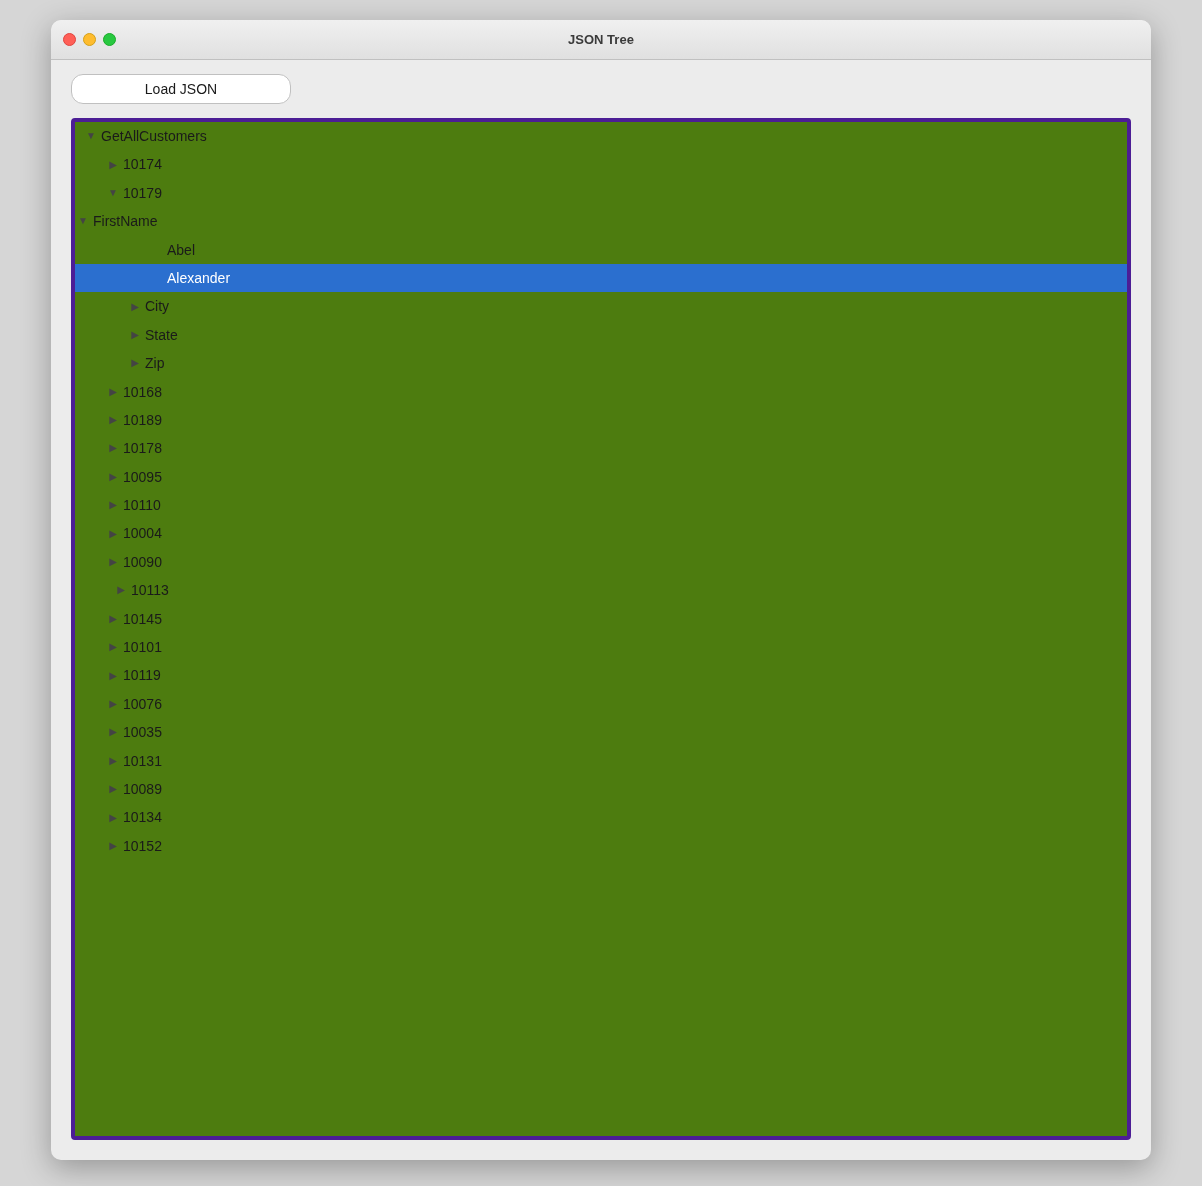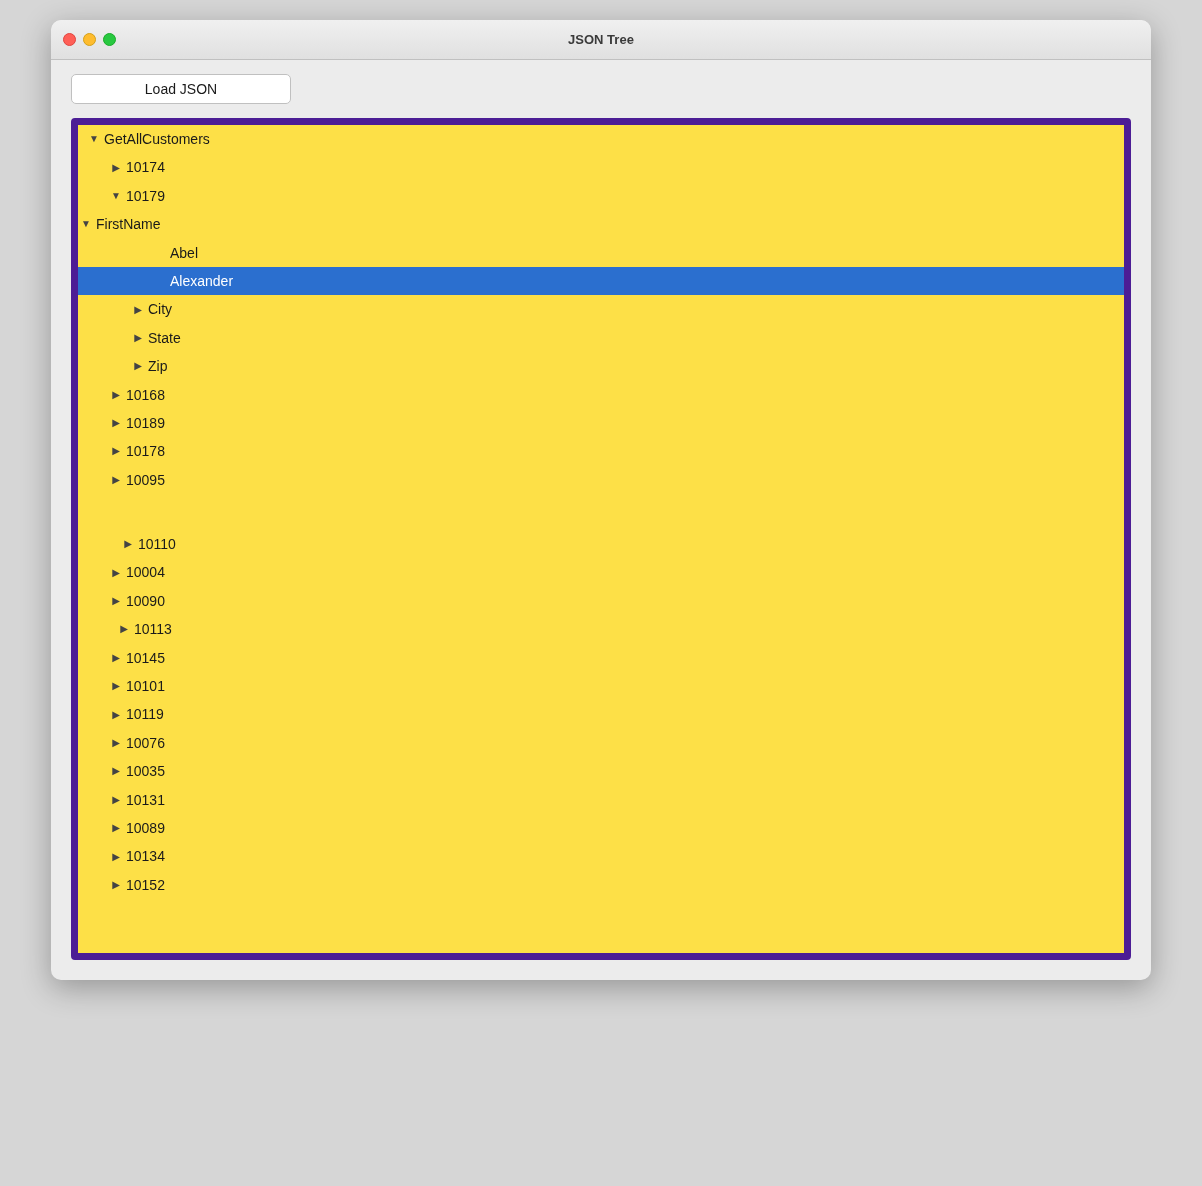--- a/index.html
+++ b/index.html
@@ -8,21 +8,21 @@
       background: #d6d6d6;
       font-family: -apple-system, BlinkMacSystemFont, "Helvetica Neue", Arial, sans-serif;
       font-size: 14px;
       width: 1202px;
       height: 1186px;
       overflow: hidden;
     }
 
     .window {
       width: 1100px;
-      height: 960px;
+      height: 1140px;
       margin: 20px auto;
       background: #ececec;
       border-radius: 10px;
       box-shadow: 0 8px 30px rgba(0,0,0,0.3);
       display: flex;
       flex-direction: column;
       overflow: hidden;
     }
 
     .titlebar {
@@ -64,35 +64,35 @@
 
     .toolbar {
       padding: 14px 20px;
       background: #ececec;
       flex-shrink: 0;
     }
 
     .load-btn {
       background: white;
       border: 1px solid #c0c0c0;
-      border-radius: 5px;
+      border-radius: 12px;
       padding: 6px 30px;
       font-size: 14px;
       cursor: pointer;
       color: #1a1a1a;
       font-family: inherit;
       min-width: 220px;
     }
 
     .tree-container {
       margin: 0 20px 20px 20px;
       flex: 1;
-      border: 7px solid #4c1d95;
+      border: 4px solid #4c1d95;
       border-radius: 4px;
-      background: #fde047;
+      background: #4d7c0f;
       overflow: hidden;
       display: flex;
     }
 
     .tree-scroll {
       flex: 1;
       overflow-y: scroll;
       overflow-x: hidden;
     }
 
@@ -212,21 +212,21 @@
           <span class="item-label">10189</span>
         </div>
         <div class="tree-item" style="padding-left: 30px;">
           <span class="arrow collapsed"></span>
           <span class="item-label">10178</span>
         </div>
         <div class="tree-item" style="padding-left: 30px;">
           <span class="arrow collapsed"></span>
           <span class="item-label">10095</span>
         </div>
-        <div class="tree-item" style="padding-left: 42px; margin-top: 36px;">
+        <div class="tree-item" style="padding-left: 30px;">
           <span class="arrow collapsed"></span>
           <span class="item-label">10110</span>
         </div>
         <div class="tree-item" style="padding-left: 30px;">
           <span class="arrow collapsed"></span>
           <span class="item-label">10004</span>
         </div>
         <div class="tree-item" style="padding-left: 30px;">
           <span class="arrow collapsed"></span>
           <span class="item-label">10090</span>

